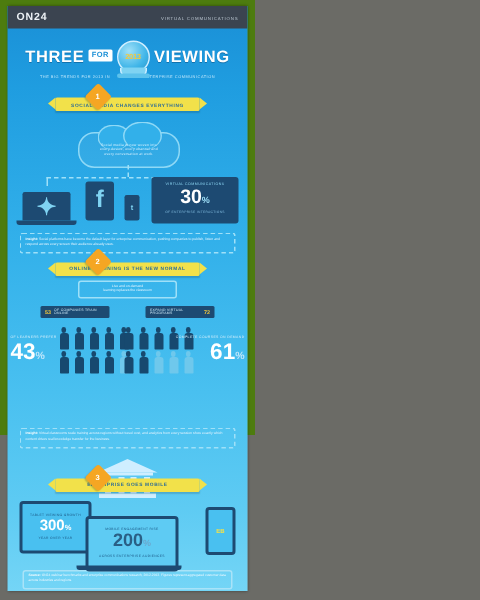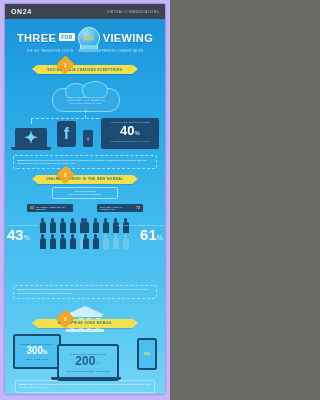--- a/index.html
+++ b/index.html
@@ -1,19 +1,19 @@
 <!DOCTYPE html>
 <html><head>
 <meta charset="utf-8">
 <style>
   html,body{margin:0;padding:0;background:#6b6b66;}
   body{width:170px;height:400px;overflow:hidden;font-family:"Liberation Sans",sans-serif;}
 
-  .frame{position:relative;width:170px;height:400px;box-sizing:border-box;
-         background:#c4b5fd;padding:4px 5px 6px 5px;}
+  .frame{position:relative;width:170px;height:290px;box-sizing:border-box;
+         background:#4d7c0f;padding:4px 5px 6px 5px;}
   .poster{position:relative;width:160px;height:390px;overflow:hidden;
           background:linear-gradient(180deg,#1a8fd6 0%,#1f9de0 14%,#32b0ea 40%,#49c0f0 66%,#5ecbf3 86%,#74d5f6 100%);
           box-shadow:0 0 2px rgba(0,0,0,.45);}
 
   
   .topbar{height:15px;background:#3b4450;display:flex;align-items:center;
           justify-content:space-between;padding:0 6px;}
   .logo{color:#eef3f7;font-size:7px;font-weight:bold;letter-spacing:.6px;}
   .topbar-right{color:#b9c4cf;font-size:2.9px;letter-spacing:.55px;}
 
@@ -211,21 +211,21 @@
             </div>
         <div class="laptopbase"></div>
         <div class="dev tablet">
               <span class="gl">f</span>
             </div>
         <div class="dev phone">
               <span class="gl" style="font-size:5px">t</span>
             </div>
         <div class="statbox">
           <div class="statlabel">VIRTUAL COMMUNICATIONS</div>
-          <div class="bignum"><span>40</span><i>%</i></div>
+          <div class="bignum"><span>30</span><i>%</i></div>
           <div class="statsub">OF ENTERPRISE INTERACTIONS</div>
         </div>
       </div>
     </div>
 
     <div class="note">
       <b>Insight:</b>
       <span>Social platforms have become the default layer for enterprise communication, pushing companies to publish, listen and respond across every screen their audience already uses.</span>
     </div>
   </div>

